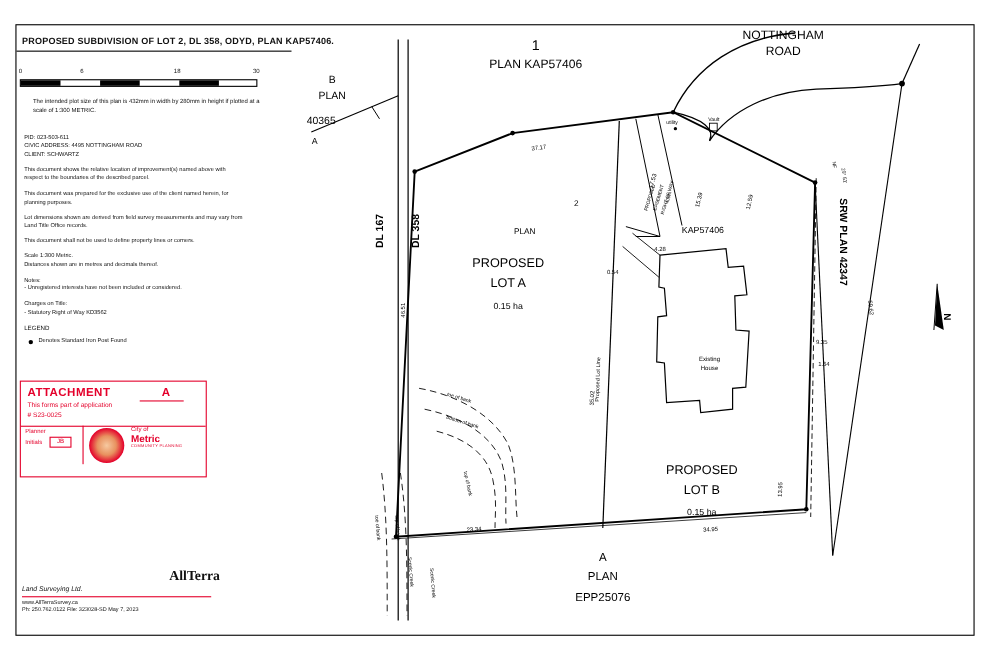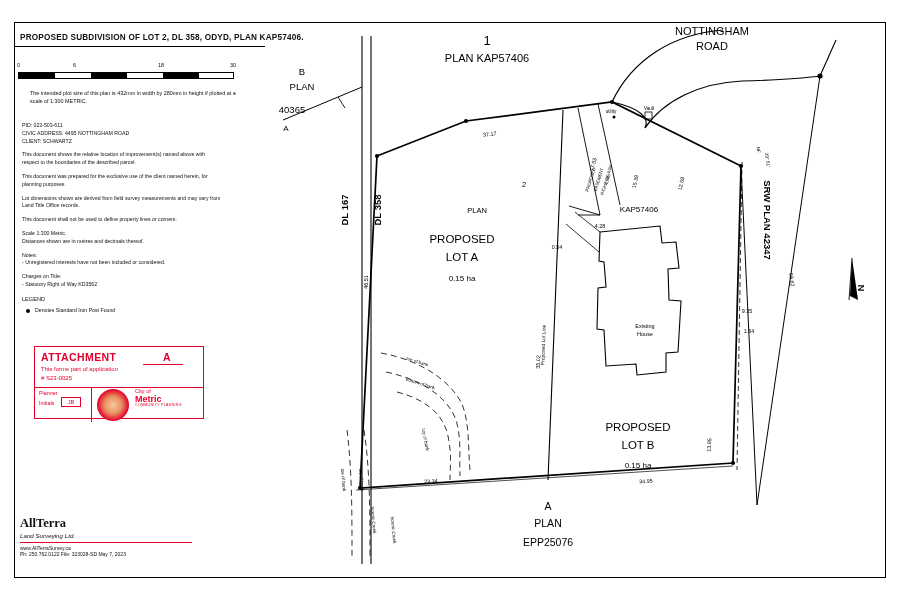--- a/index.html
+++ b/index.html
@@ -109,21 +109,21 @@
     font-size: 5.2px; line-height: 1.5;
   }
   .info-block .para { margin-bottom: 6px; }
   .info-block .tight { margin-bottom: 0px; }
   .legend-title { margin-top: 2px; font-size: 5.6px; }
   .legend-row { display: flex; align-items: center; gap: 5px; margin-top: 4px; margin-left: 4px;}
   .legend-dot { width: 4px; height: 4px; background: #000; border-radius: 50%; display:inline-block;}
 
   
   .stamp {
-    position: absolute; left: 34px; top: 346px; width: 170px; height: 73px;
+    position: absolute; left: 18px; top: 346px; width: 170px; height: 88px;
     border: 1.6px solid #e4002b; box-sizing: border-box; background: #fff;
   }
   .stamp .atxt {
     position: absolute; left: 6px; top: 4px; font-size: 10.5px; font-weight: bold; color: #e4002b;
     letter-spacing: 0.4px;
   }
   .stamp .aletter {
     position: absolute; left: 128px; top: 4px; font-size: 10.5px; font-weight: bold; color: #e4002b;
   }
   .stamp .auline {
@@ -152,21 +152,21 @@
   .stamp .cityline3 { font-size: 3.6px; font-weight: normal; display:block; letter-spacing: 0.3px;}
   .stamp .crest {
     position: absolute; left: 62px; top: 42px; width: 32px; height: 32px; border-radius: 50%;
     background: radial-gradient(circle at 50% 50%, #f6c9a0 0%, #e8915f 38%, #e4002b 70%, #b2001f 100%);
   }
 
   
   .company {
     position: absolute; left: 20px; top: 516px; width: 180px;
   }
-  .company .n1 { font-size: 12.5px; font-weight: bold; font-family: "Liberation Serif", serif; }
+  .company .n1 { font-size: 12.5px; font-weight: bold; font-family: "Liberation Serif", serif; text-align: right; }
   .company .n2 { font-size: 6.2px; font-style: italic; margin-top: 1px; }
   .company .hr { width: 172px; height: 1.4px; background: #e4002b; margin: 3px 0 2px 0; }
   .company .n3 { font-size: 5px; }
   .company .n4 { font-size: 5px; }
 
   
   svg.map { position: absolute; left: 0; top: 0; width: 900px; height: 600px; }
   text { font-family: "Liberation Sans", sans-serif; }
 </style>
 </head>

